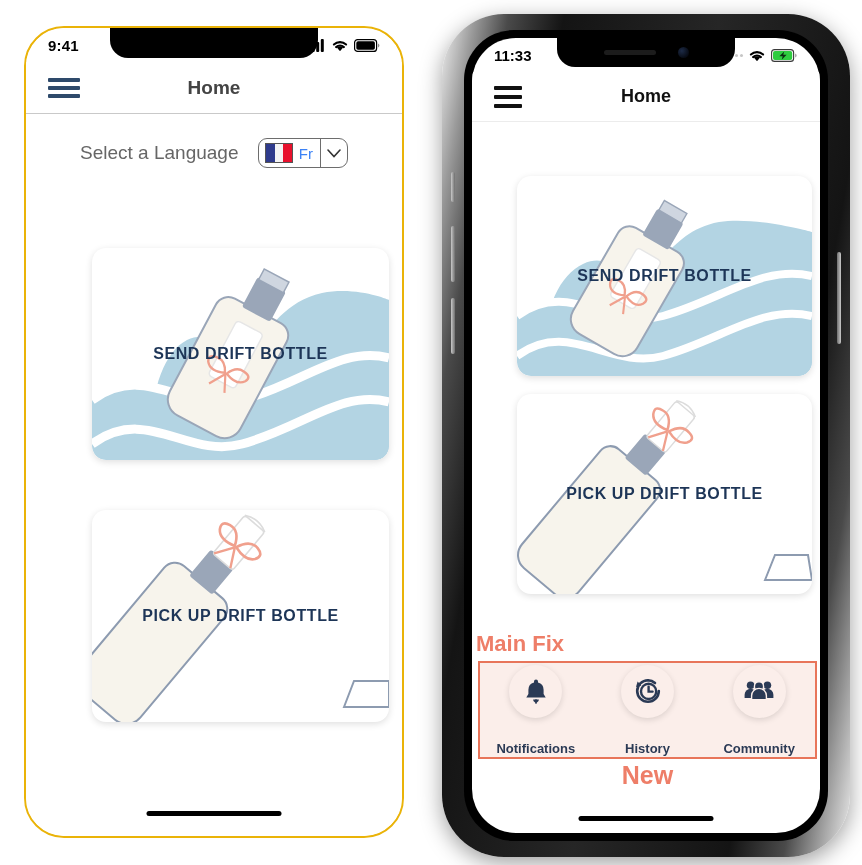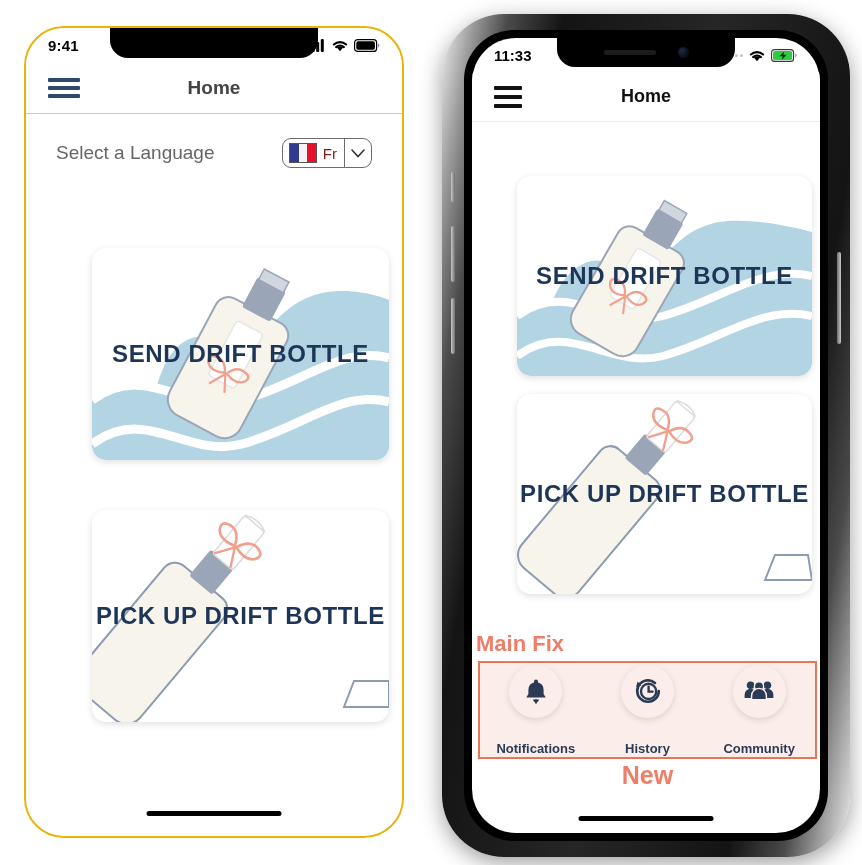--- a/index.html
+++ b/index.html
@@ -43,49 +43,49 @@
     display: flex; align-items: center; border-bottom: 1.5px solid #c9c9c9;
     background: #fff; z-index: 4;
   }
   .old-burger { position: absolute; left: 22px; display: flex; flex-direction: column; gap: 4px; }
   .old-burger i { display: block; width: 32px; height: 4px; background: #2e4a6b; border-radius: 1px; }
   .old-title { width: 100%; text-align: center; font-size: 19px; font-weight: 700; color: #444; }
 
   .old-lang-row {
     position: absolute; left: 0; top: 110px; width: 100%;
     display: flex; align-items: center; justify-content: space-between;
-    padding: 0 30px;
+    padding: 0 54px;
   }
   .lang-label { font-size: 19px; color: #666; }
   .lang-select {
     display: flex; align-items: center;
     border: 1.5px solid #6d6d6d; border-radius: 9px; height: 30px;
     background: #fff; overflow: hidden;
   }
   .lang-left { display: flex; align-items: center; gap: 6px; padding: 0 7px 0 6px; height: 100%; }
   .flag-fr { display: flex; width: 28px; height: 20px; border: 1px solid #555; }
   .flag-fr span { flex: 1; }
   .flag-fr .b { background: #2f3b8c; }
   .flag-fr .w { background: #f4f4f4; }
   .flag-fr .r { background: #e8112d; }
-  .lang-code { font-size: 15px; color: #7f1d1d; }
+  .lang-code { font-size: 15px; color: #3b82f6; }
   .lang-caret {
     border-left: 1.5px solid #6d6d6d; width: 27px; height: 100%;
     display: flex; align-items: center; justify-content: center;
   }
 
   
   .card {
     position: relative; border-radius: 14px; overflow: hidden;
     background: #fff; box-shadow: 0 2px 7px rgba(0,0,0,0.13);
   }
   .card-label {
     position: absolute; left: 0; width: 100%; text-align: center;
     top: 50%; transform: translateY(-50%);
-    font-size: 24px; font-weight: 700; color: #1d3557;
+    font-size: 16px; font-weight: 700; color: #1d3557;
     letter-spacing: .6px; z-index: 4;
   }
   .card svg { position: absolute; left: 0; top: 0; width: 100%; height: 100%; }
 
   .old-card1 { position: absolute; left: 66px; top: 220px; width: 297px; height: 212px; }
   .old-card2 { position: absolute; left: 66px; top: 482px; width: 297px; height: 212px; }
 
   .old-footer-label {
     position: absolute; left: 0; top: 762px; width: 100%; text-align: center;
     font-size: 25px; font-weight: 700; color: #ee7e68;

